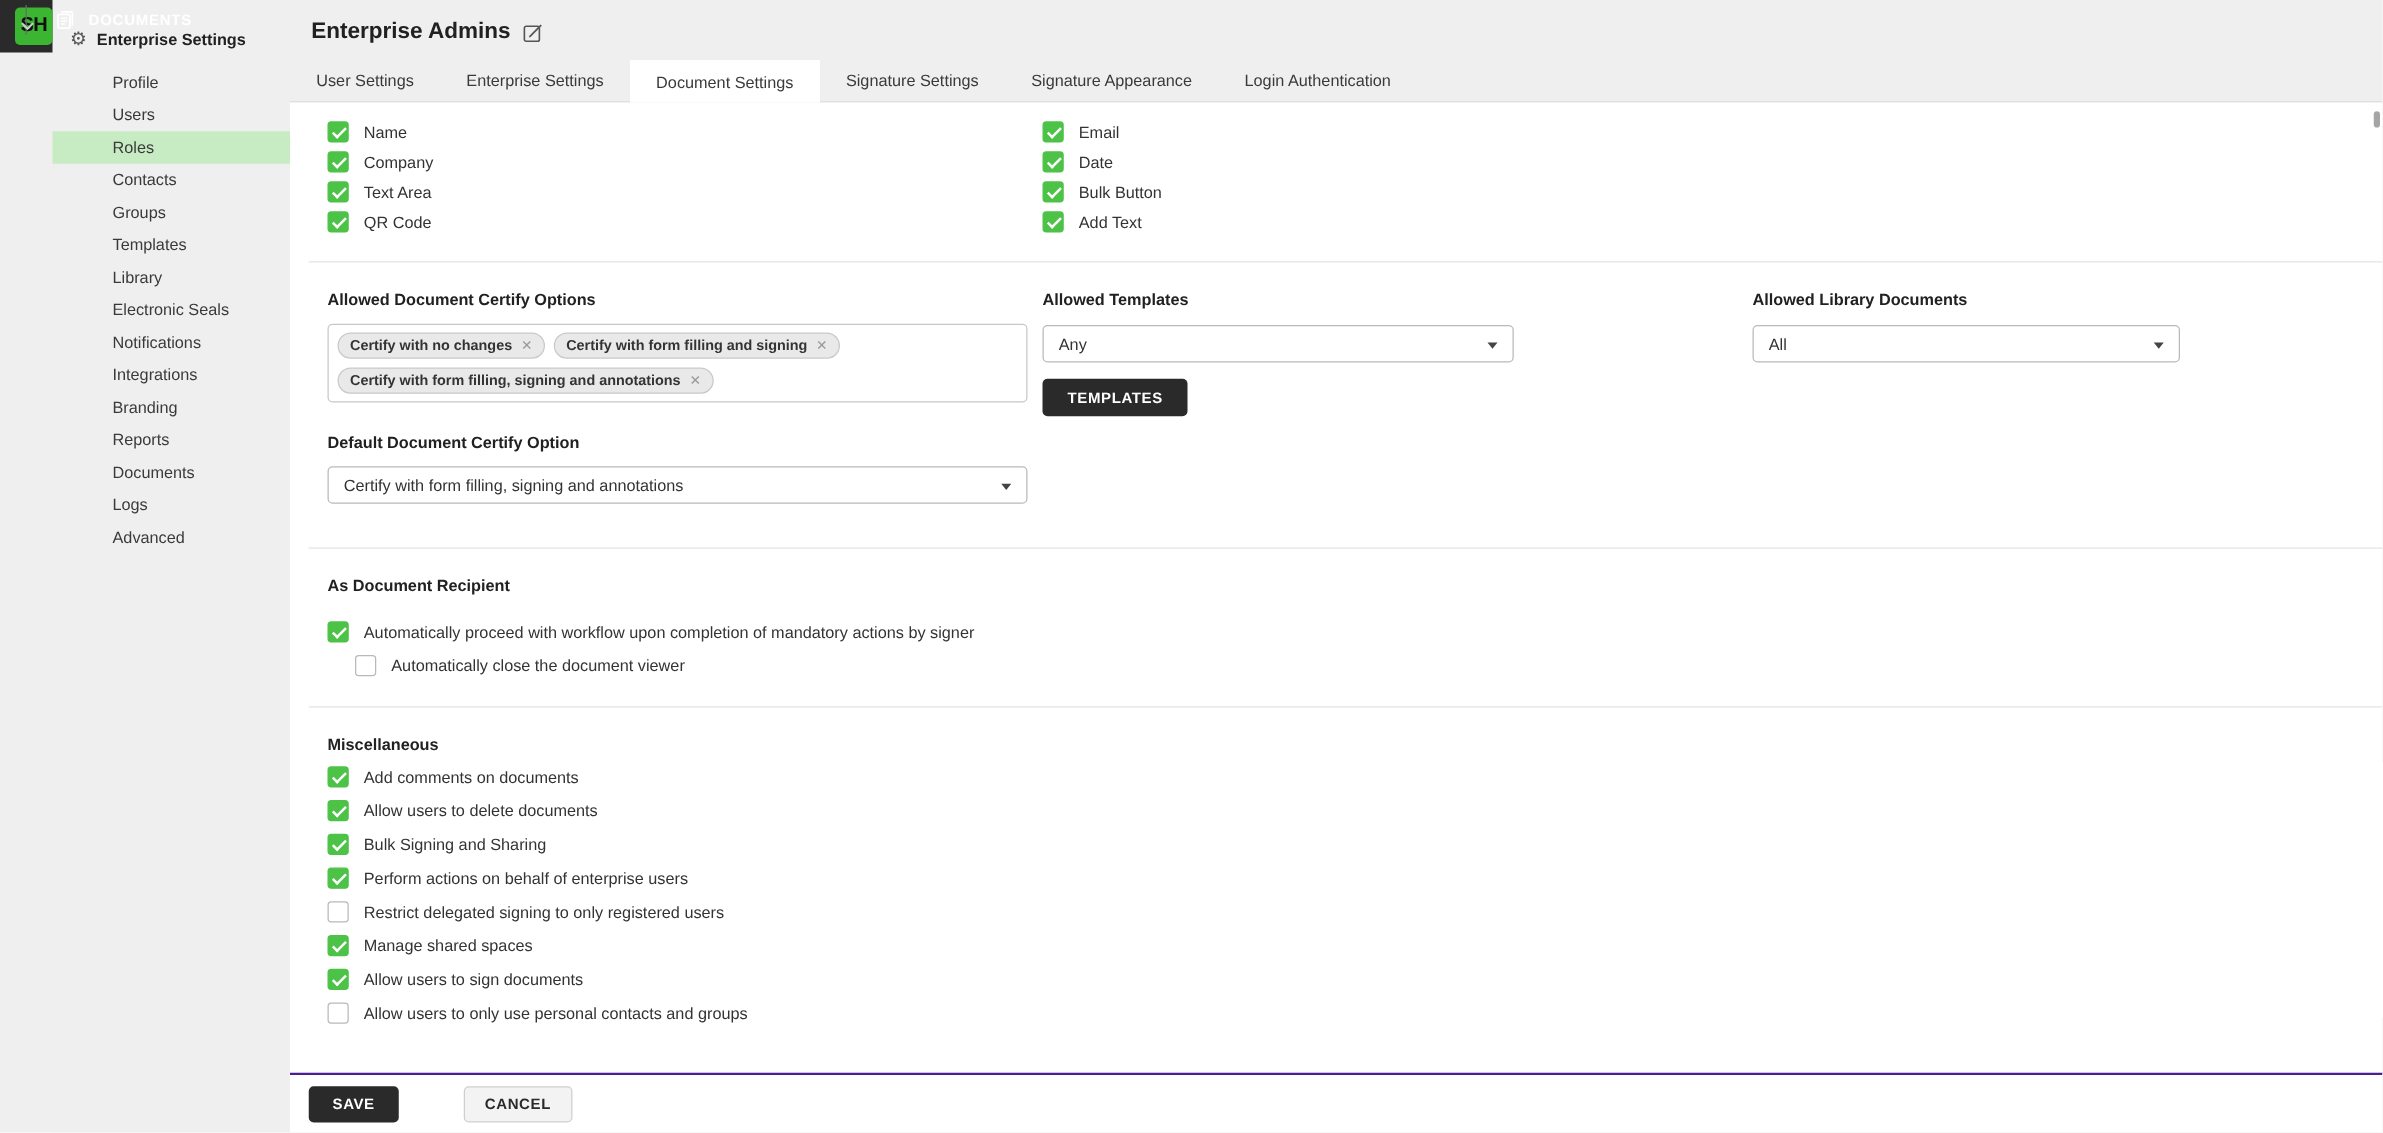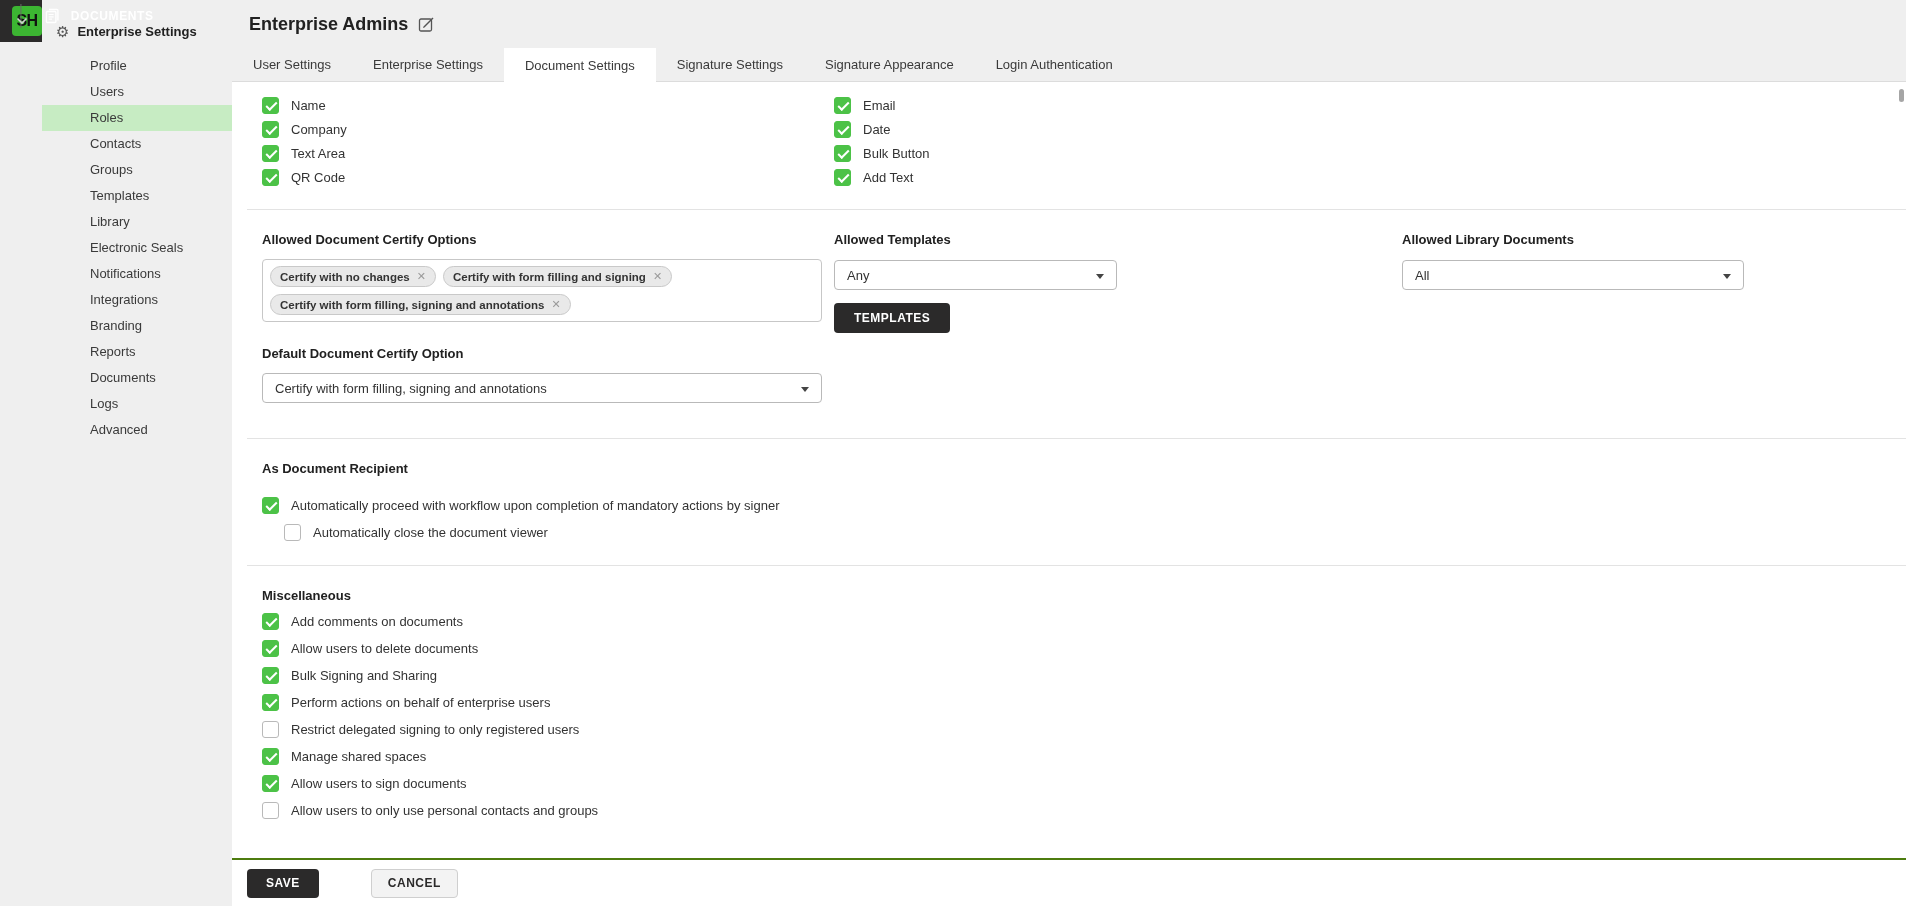--- a/index.html
+++ b/index.html
@@ -23,21 +23,21 @@
 
   
   .sidebar { width:190px; flex:0 0 auto; background:#efefef; padding-top:24px; }
   .sb-header { display:flex; align-items:center; gap:8px; padding-left:14px; font-weight:700; font-size:13px; color:#212121; margin-bottom:14px; }
   .gear { font-size:15px; color:#555; line-height:1; }
   .sb-item { height:26px; line-height:26px; padding-left:48px; font-size:13px; color:#3a3a3a; cursor:pointer; }
   .sb-item.selected { background:#c7ecc3; }
 
   
   .main { flex:1; display:flex; flex-direction:column; min-width:0; background:#efefef; position:relative; }
-  .title-row { padding:14px 16px 0 17px; display:flex; align-items:flex-start; gap:10px; }
+  .title-row { padding:14px 16px 0 17px; display:flex; align-items:flex-end; gap:10px; }
   .page-title { font-size:18px; font-weight:700; color:#212121; }
   .edit-icon { cursor:pointer; display:flex; margin-top:2px; }
 
   .tabbar { display:flex; align-items:flex-end; margin-top:13px; border-bottom:1px solid #dcdcdc; }
   .tab { height:33px; display:flex; align-items:center; padding:0 21px; font-size:13px; color:#3a3a3a; cursor:pointer; }
   .tab.active { background:#fff; margin-bottom:-1px; height:34px; }
 
   .content { flex:1; background:#fff; min-height:0; overflow:hidden; position:relative;padding-left:15px; }
 
   
@@ -55,35 +55,35 @@
 
   
   .opts { display:grid; grid-template-columns:572px 568px 1fr; padding:22px 0 0 15px; }
   .sec-heading { font-weight:700; font-size:13px; color:#212121; }
   .chipbox { width:560px; min-height:50px; border:1px solid #c7c7c7; border-radius:4px; margin-top:12px; padding:6px 7px; display:flex; gap:7px; align-items:flex-start; flex-wrap:wrap; }
   .chip { display:flex; align-items:center; gap:7px; background:#e9e9e9; border:1px solid #c9c9c9; border-radius:11px; padding:3px 9px; font-size:11.5px; font-weight:700; color:#333; cursor:pointer; white-space:nowrap; }
   .chip .x { color:#9a9a9a; font-size:11px; font-weight:700; cursor:pointer; }
   .select { border:1px solid #b9b9b9; border-radius:4px; height:30px; display:flex; align-items:center; padding:0 12px; background:#fff; cursor:pointer; position:relative; color:#333; }
   .select .caret { position:absolute; right:12px; top:13px; width:0; height:0; border-left:4px solid transparent; border-right:4px solid transparent; border-top:5px solid #444; }
   .dd-default { width:560px; margin-top:12px; }
-  .dd-any { width:283px; margin-top:13px; }
+  .dd-any { width:377px; margin-top:13px; }
   .dd-all { width:342px; margin-top:13px; }
   .sub-heading { font-weight:700; font-size:13px; color:#212121; margin-top:24px; }
   .btn-dark { background:#2b2a2a; color:#fff; font-weight:700; font-size:12px; letter-spacing:0.5px; border:none; border-radius:4px; height:30px; padding:0 20px; margin-top:13px; cursor:pointer; }
 
   .section { padding:22px 0 0 15px; }
   .recipient .cbrow { margin-top:20px; height:18px; }
   .recipient .cbrow.indent { margin-left:22px; margin-top:9px; }
   .misc .cbrow { margin-top:10px; height:17px; }
   .misc .cbrow:first-of-type { margin-top:18px; }
 
   .spacer-lg { height:20px; }
 
   
-  .footer { flex:0 0 auto; background:#fff; border-top:2px solid #4d7c0f; height:48px; display:flex; align-items:center; gap:24px; padding-left:15px; }
+  .footer { flex:0 0 auto; background:#fff; border-top:2px solid #4c1d95; height:48px; display:flex; align-items:center; gap:24px; padding-left:15px; }
   .btn-save { background:#2b2a2a; color:#fff; font-weight:700; font-size:12px; letter-spacing:0.5px; border:none; border-radius:4px; height:29px; padding:0 19px; cursor:pointer; }
   .btn-cancel { background:#f3f3f3; color:#2b2a2a; font-weight:700; font-size:12px; letter-spacing:0.5px; border:1px solid #cfcfcf; border-radius:4px; height:29px; padding:0 16px; cursor:pointer;margin-left:28px; }
 
   .vscroll-thumb { position:absolute; right:2px; top:7px; width:5px; height:13px; background:#8f8f8f; border-radius:3px; opacity:0.8; cursor:pointer; }
 </style>
 </head>
 <body>
 
 <div class="app">
 

